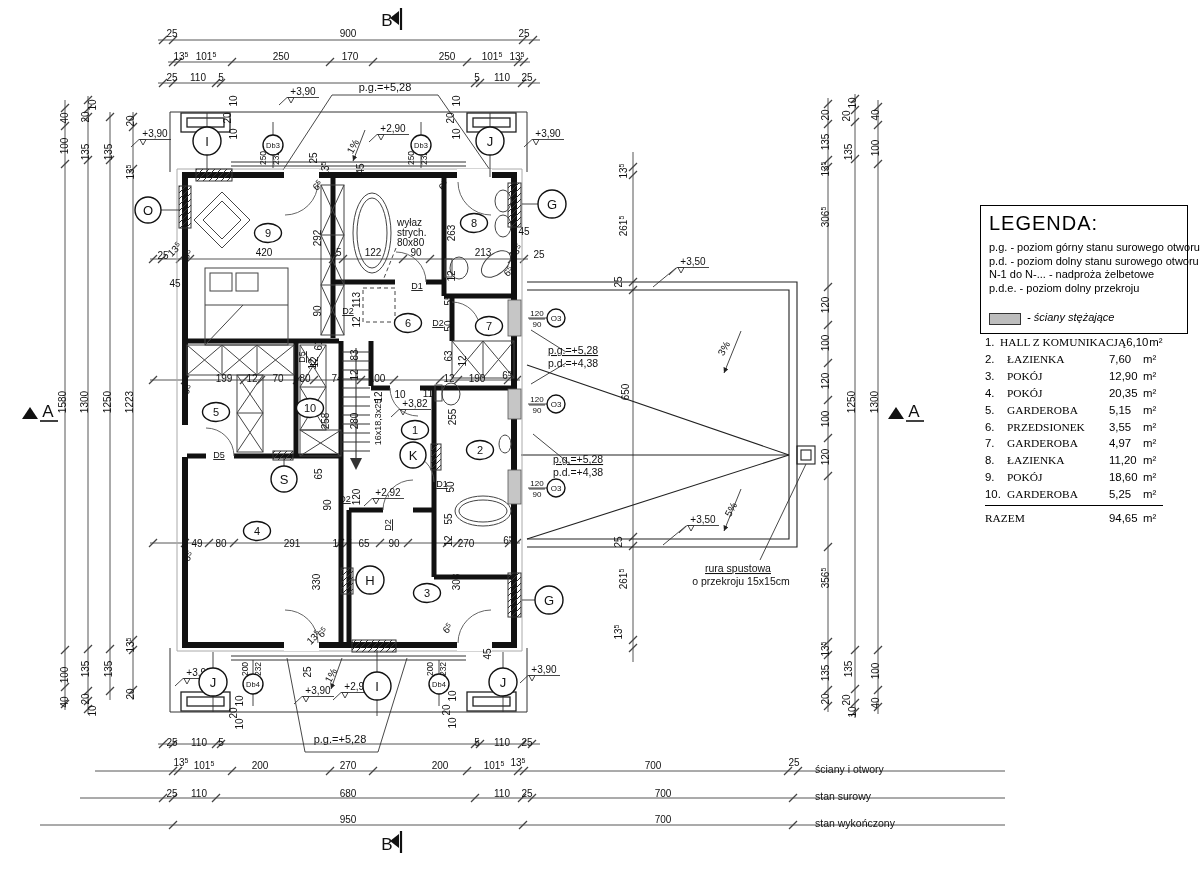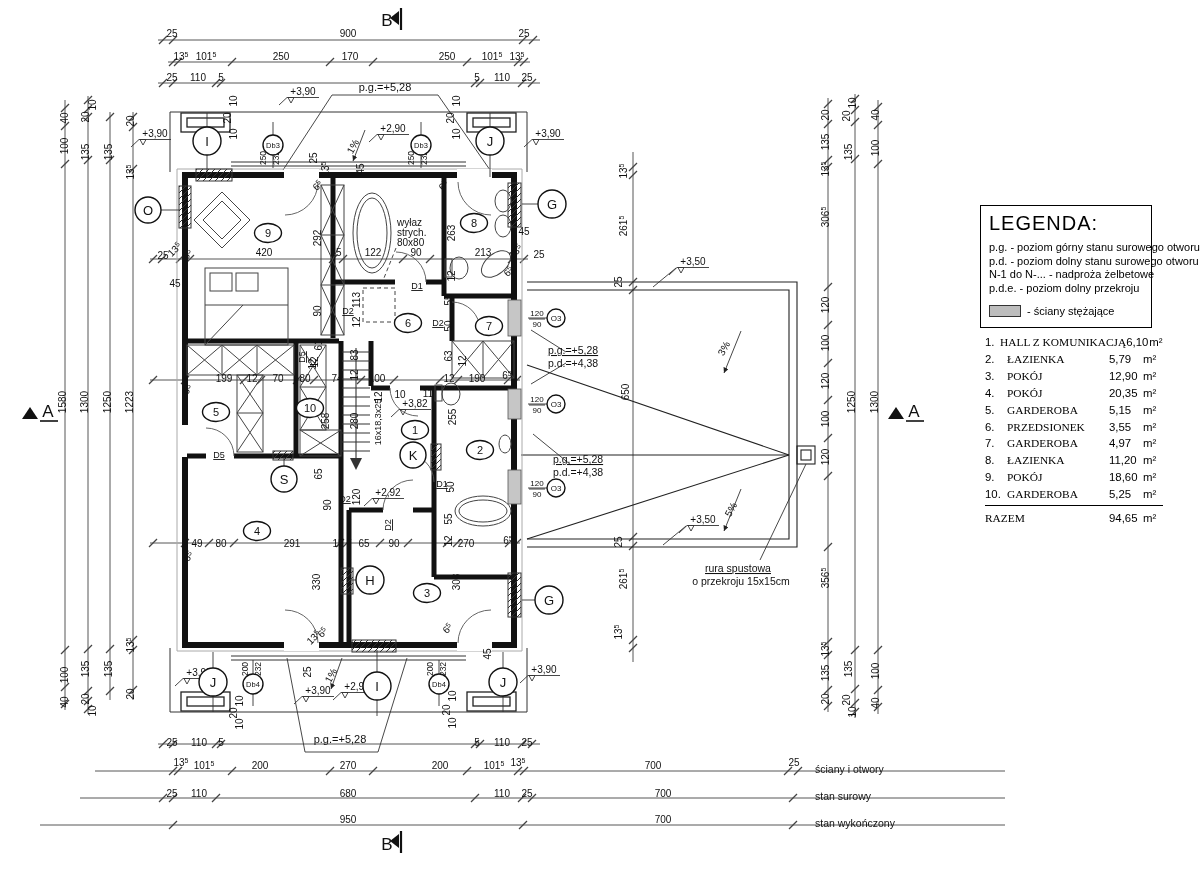--- a/index.html
+++ b/index.html
@@ -1,22 +1,22 @@
 <!DOCTYPE html>
 <html><head>
 <meta charset="utf-8">
 <style>
   html,body{margin:0;padding:0;background:#fff;font-family:"Liberation Sans",sans-serif;}
   #stage{position:relative;width:1200px;height:874px;background:#fff;overflow:hidden;}
   svg text{font-family:"Liberation Sans",sans-serif;fill:#111;}
-  .legend-box{position:absolute;left:980px;top:205px;width:172px;border:1.6px solid #000;
+  .legend-box{position:absolute;left:980px;top:205px;width:208px;border:1.6px solid #000;
     padding:6px 4px 8px 8px;box-sizing:border-box;background:#fff;}
   .legend-title{font-size:20px;letter-spacing:1px;color:#000;margin:0 0 6px 0;}
   .legend-line{font-size:11px;color:#000;line-height:13.5px;white-space:nowrap;}
-  .legend-swatch-row{display:flex;align-items:flex-start;margin-top:10px;}
+  .legend-swatch-row{display:flex;align-items:flex-end;margin-top:16px;font-style:italic;}
   .legend-swatch{width:30px;height:10px;background:#bdbdbd;border:1px solid #333;margin-right:6px;}
   .room-table{position:absolute;left:985px;top:334px;width:178px;font-size:11.4px;color:#000;}
   .tr{display:flex;line-height:16.9px;white-space:nowrap;}
   .td-no{width:22px;}
   .td-name{flex:1;font-family:Liberation Serif, serif;}
   .td-area{width:34px;text-align:left;}
   .td-unit{width:20px;}
   .total-row{border-top:1.6px solid #000;margin-top:2px;padding-top:4px;}
 </style>
 </head>
@@ -854,21 +854,21 @@
     <div id="table-rows">
         <div class="tr">
           <div class="td-no">1.</div>
           <div class="td-name">HALL Z KOMUNIKACJĄ</div>
           <div class="td-area">6,10</div>
           <div class="td-unit">m²</div>
         </div>
         <div class="tr">
           <div class="td-no">2.</div>
           <div class="td-name">ŁAZIENKA</div>
-          <div class="td-area">5,79</div>
+          <div class="td-area">7,60</div>
           <div class="td-unit">m²</div>
         </div>
         <div class="tr">
           <div class="td-no">3.</div>
           <div class="td-name">POKÓJ</div>
           <div class="td-area">12,90</div>
           <div class="td-unit">m²</div>
         </div>
         <div class="tr">
           <div class="td-no">4.</div>

